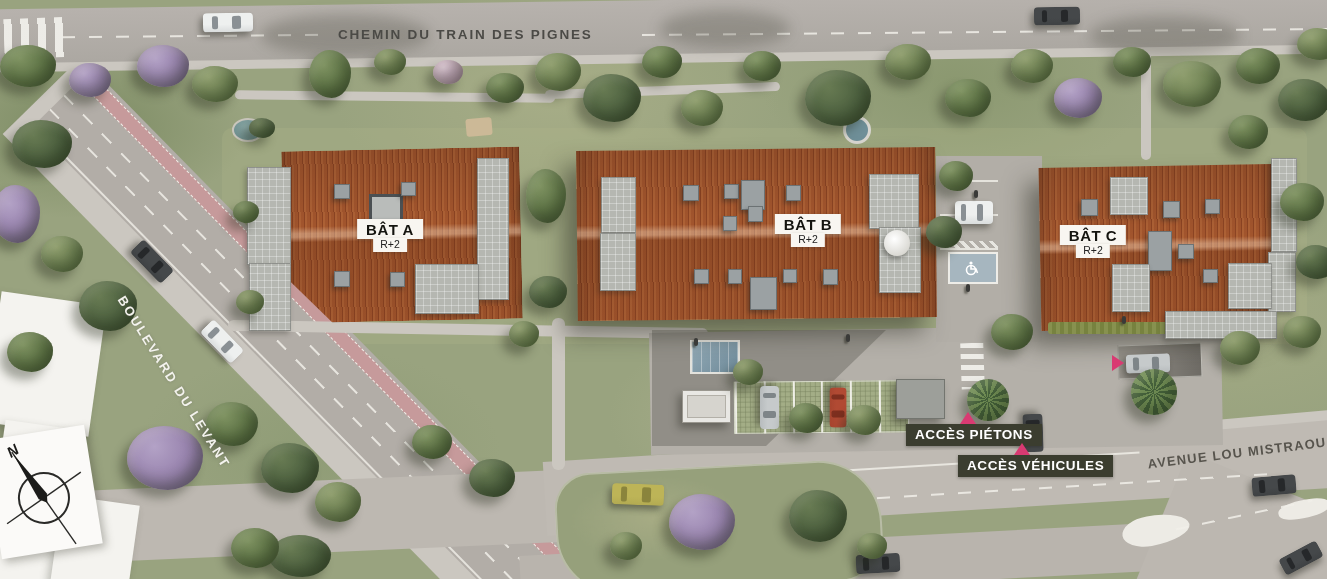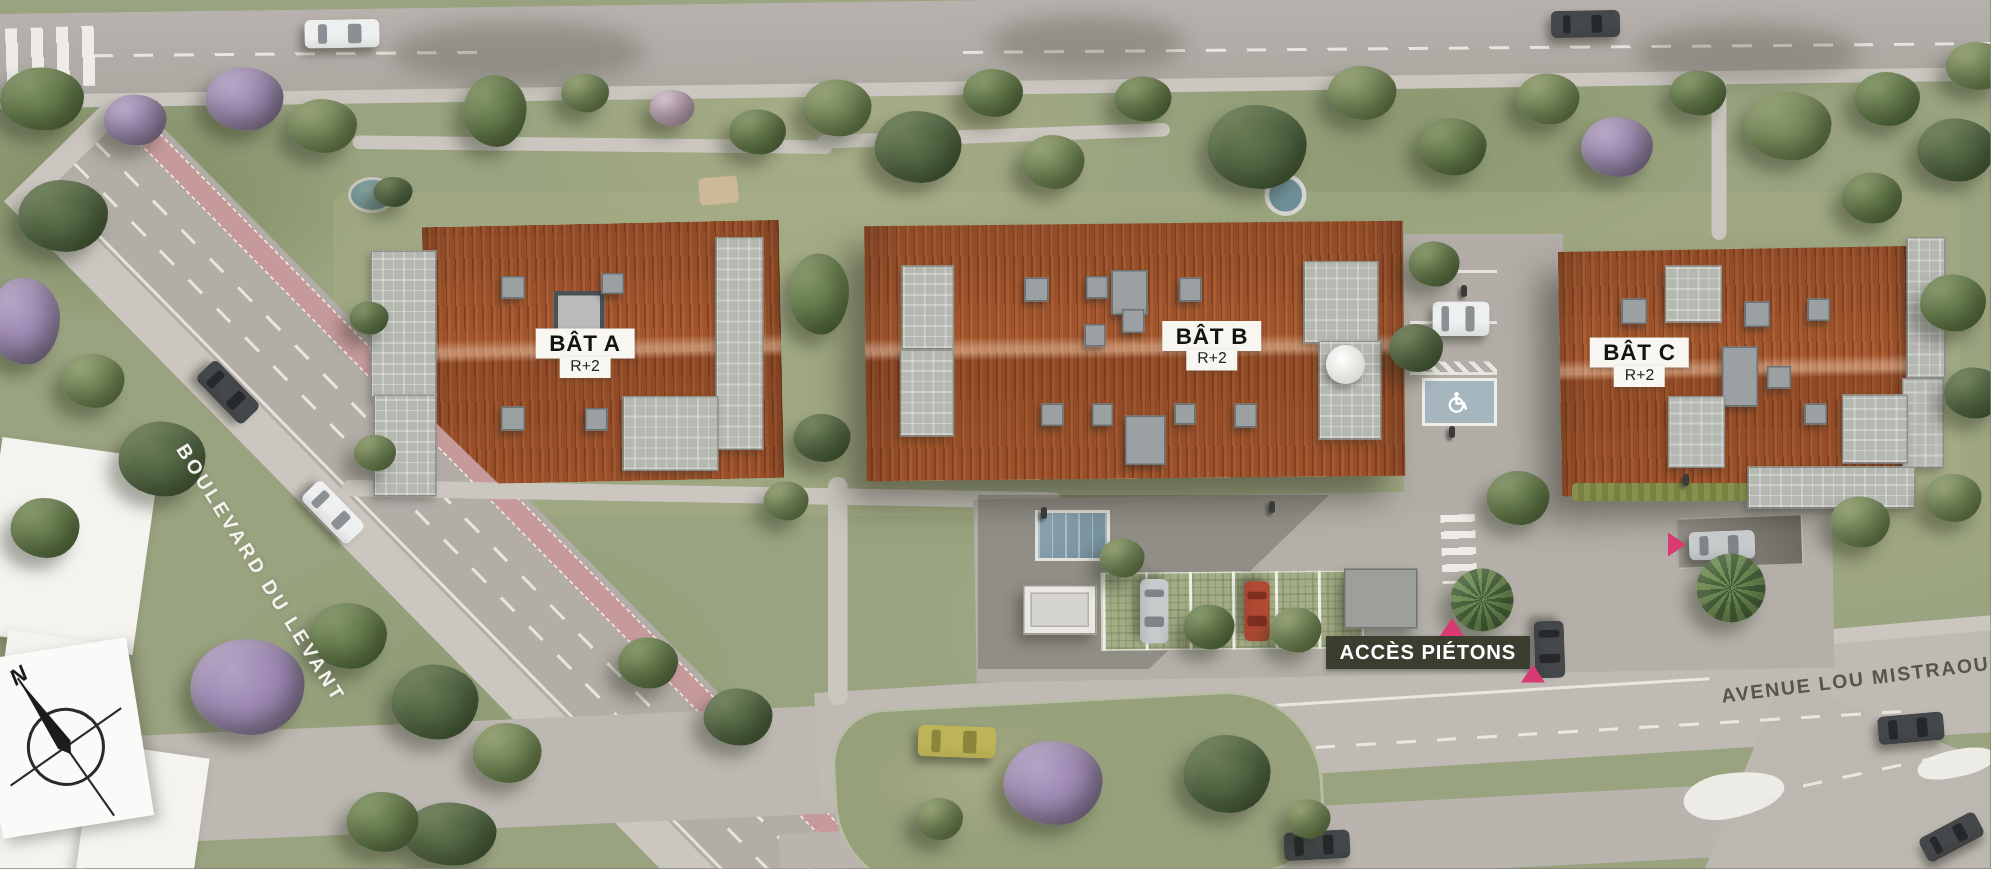--- a/index.html
+++ b/index.html
@@ -179,26 +179,28 @@
   </div>
   <div class="bldlabel" style="left:808px;top:214px;">
     <span class="bname">BÂT B</span>
     <span class="bfloors">R+2</span>
   </div>
   <div class="bldlabel" style="left:1093px;top:225px;">
     <span class="bname">BÂT C</span>
     <span class="bfloors">R+2</span>
   </div>
 
+  <div class="street-label lbl-chemin">CHEMIN DU TRAIN DES PIGNES</div>
   <div class="street-label lbl-blvd">BOULEVARD DU LEVANT</div>
   <div class="street-label lbl-avenue">AVENUE LOU MISTRAOU</div>
 
   <div class="tri tri-right" style="left:1112px;top:355px;"></div>
-  <div class="badge" style="left:884px;top:424px;text-align:center;">ACCÈS PIÉTONS</div>
+  <div class="badge" style="left:906px;top:424px;text-align:center;">ACCÈS PIÉTONS</div>
   <div class="tri tri-up" style="left:960px;top:412px;"></div>
+  <div class="badge" style="left:958px;top:455px;">ACCÈS VÉHICULES</div>
   <div class="tri tri-up" style="left:1014px;top:443px;"></div>
 
 <div class="tree" style="left: 0px; top: 45px; width: 56px; height: 42px; background: radial-gradient(circle at 36% 32%, rgb(125, 145, 96), rgb(95, 117, 71) 55%, rgb(70, 89, 55) 100%);"></div>
     <div class="tree" style="left: 69px; top: 63px; width: 42px; height: 34px; background: radial-gradient(circle at 36% 32%, rgb(179, 162, 198), rgb(151, 130, 173) 55%, rgb(113, 95, 133) 100%);"></div>
     <div class="tree" style="left: 137px; top: 45px; width: 52px; height: 42px; background: radial-gradient(circle at 36% 32%, rgb(179, 162, 198), rgb(151, 130, 173) 55%, rgb(113, 95, 133) 100%);"></div>
     <div class="tree" style="left: 192px; top: 66px; width: 46px; height: 36px; background: radial-gradient(circle at 36% 32%, rgb(141, 156, 108), rgb(111, 131, 84) 55%, rgb(82, 102, 60) 100%);"></div>
     <div class="tree" style="left: 249px; top: 118px; width: 26px; height: 20px; background: radial-gradient(circle at 36% 32%, rgb(103, 122, 82), rgb(77, 97, 64) 55%, rgb(57, 74, 46) 100%);"></div>
     <div class="tree" style="left: 309px; top: 50px; width: 42px; height: 48px; background: radial-gradient(circle at 36% 32%, rgb(125, 145, 96), rgb(95, 117, 71) 55%, rgb(70, 89, 55) 100%);"></div>
     <div class="tree" style="left: 374px; top: 49px; width: 32px; height: 26px; background: radial-gradient(circle at 36% 32%, rgb(141, 156, 108), rgb(111, 131, 84) 55%, rgb(82, 102, 60) 100%);"></div>
     <div class="tree" style="left: 433px; top: 60px; width: 30px; height: 24px; background: radial-gradient(circle at 36% 32%, rgb(216, 195, 210), rgb(194, 164, 186) 55%, rgb(156, 127, 148) 100%);"></div>

